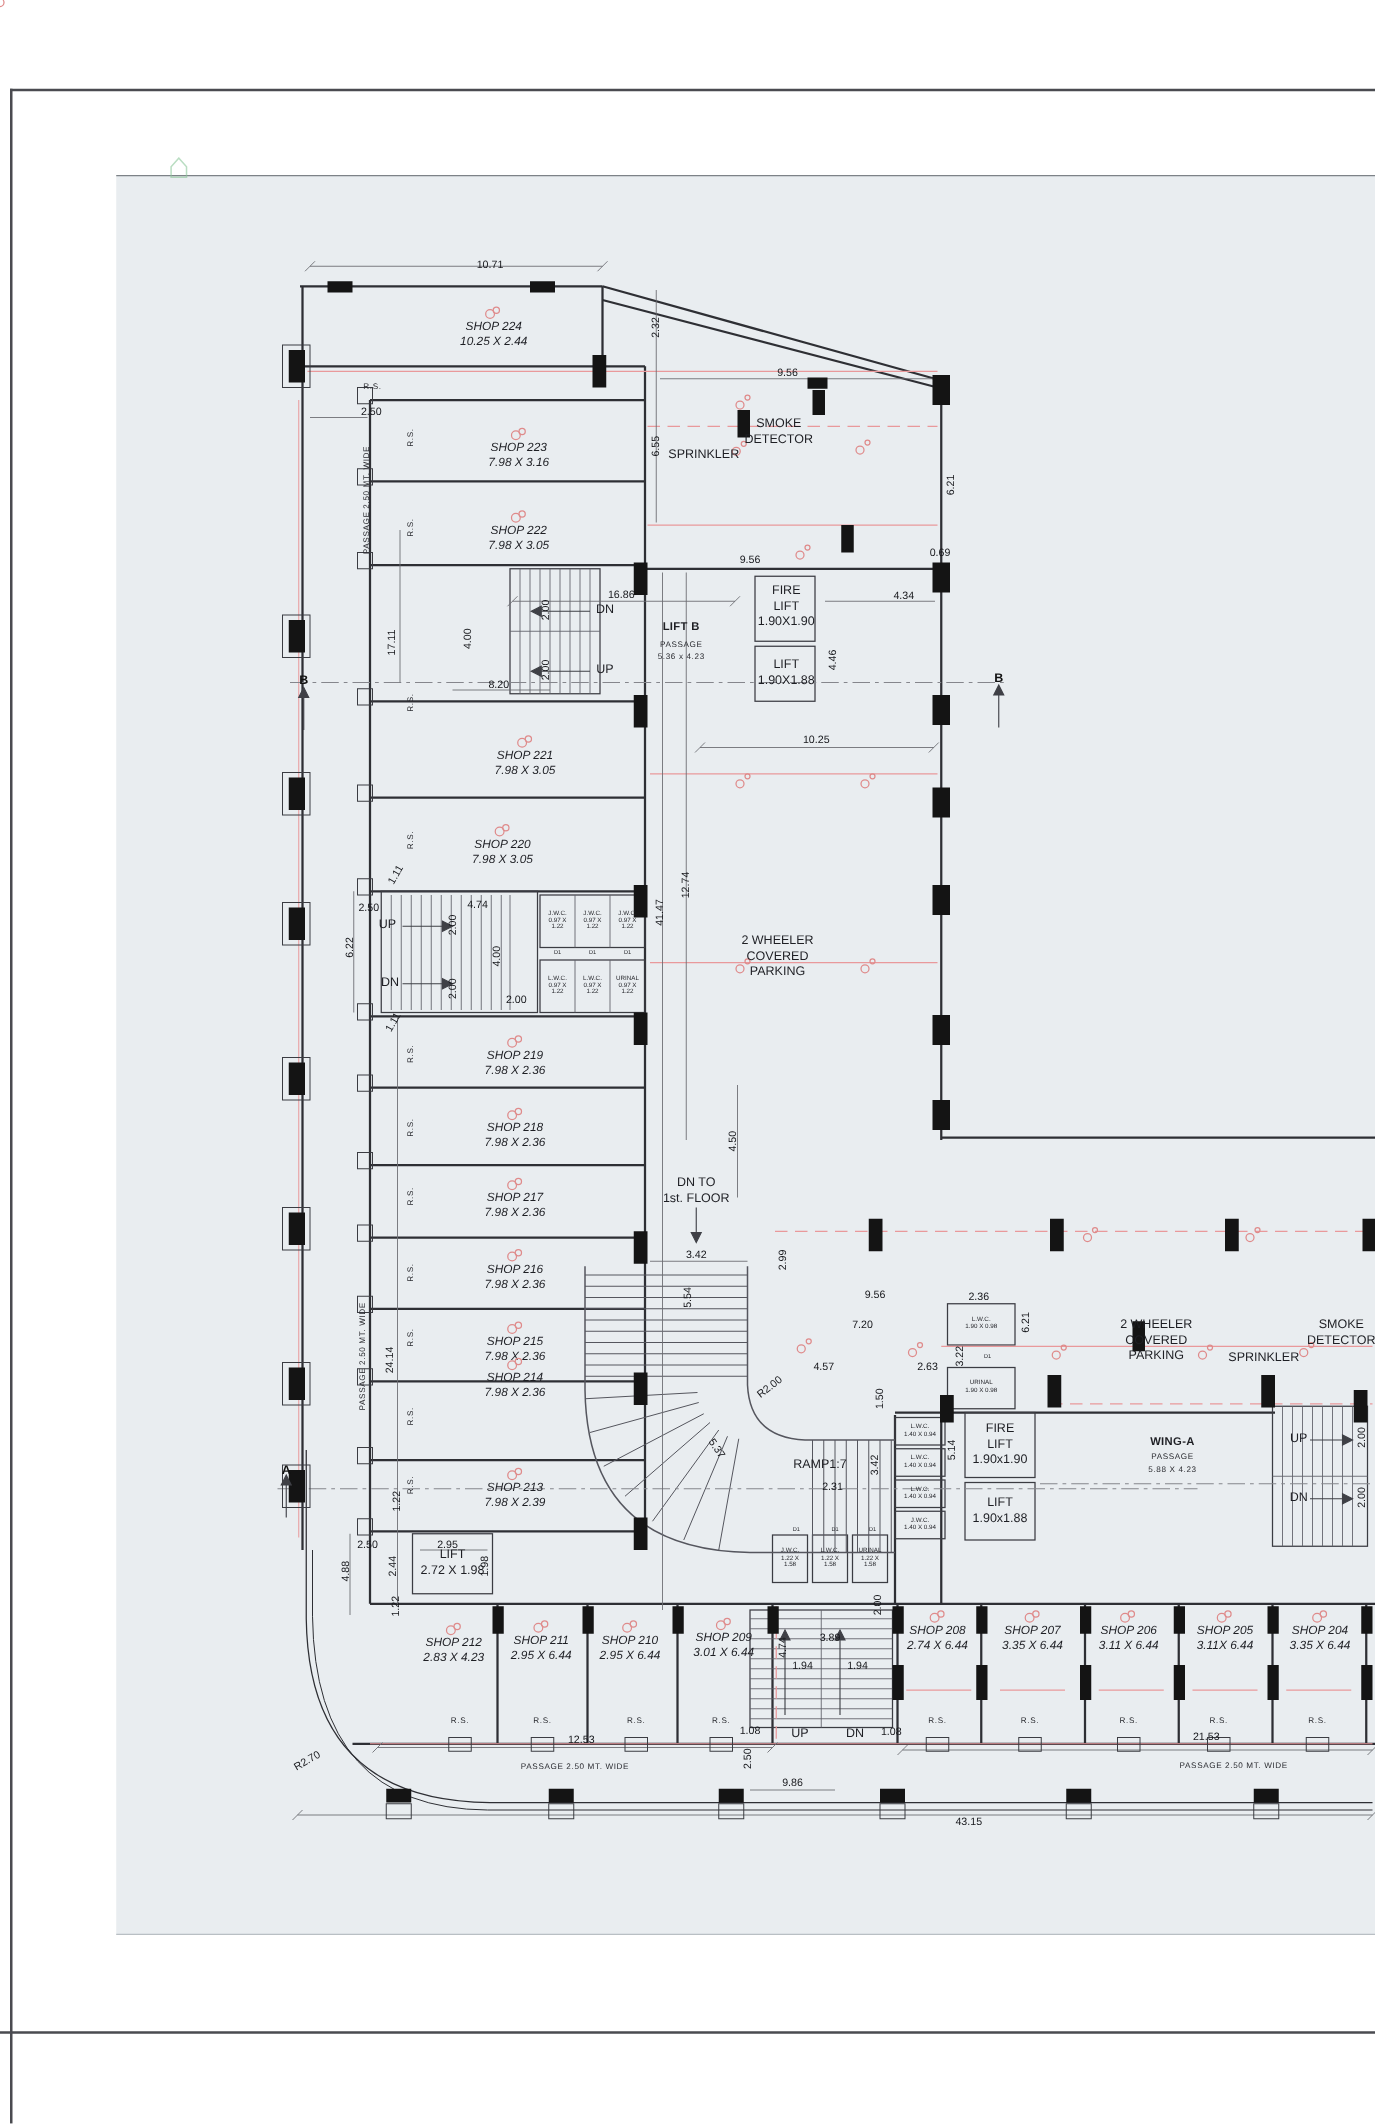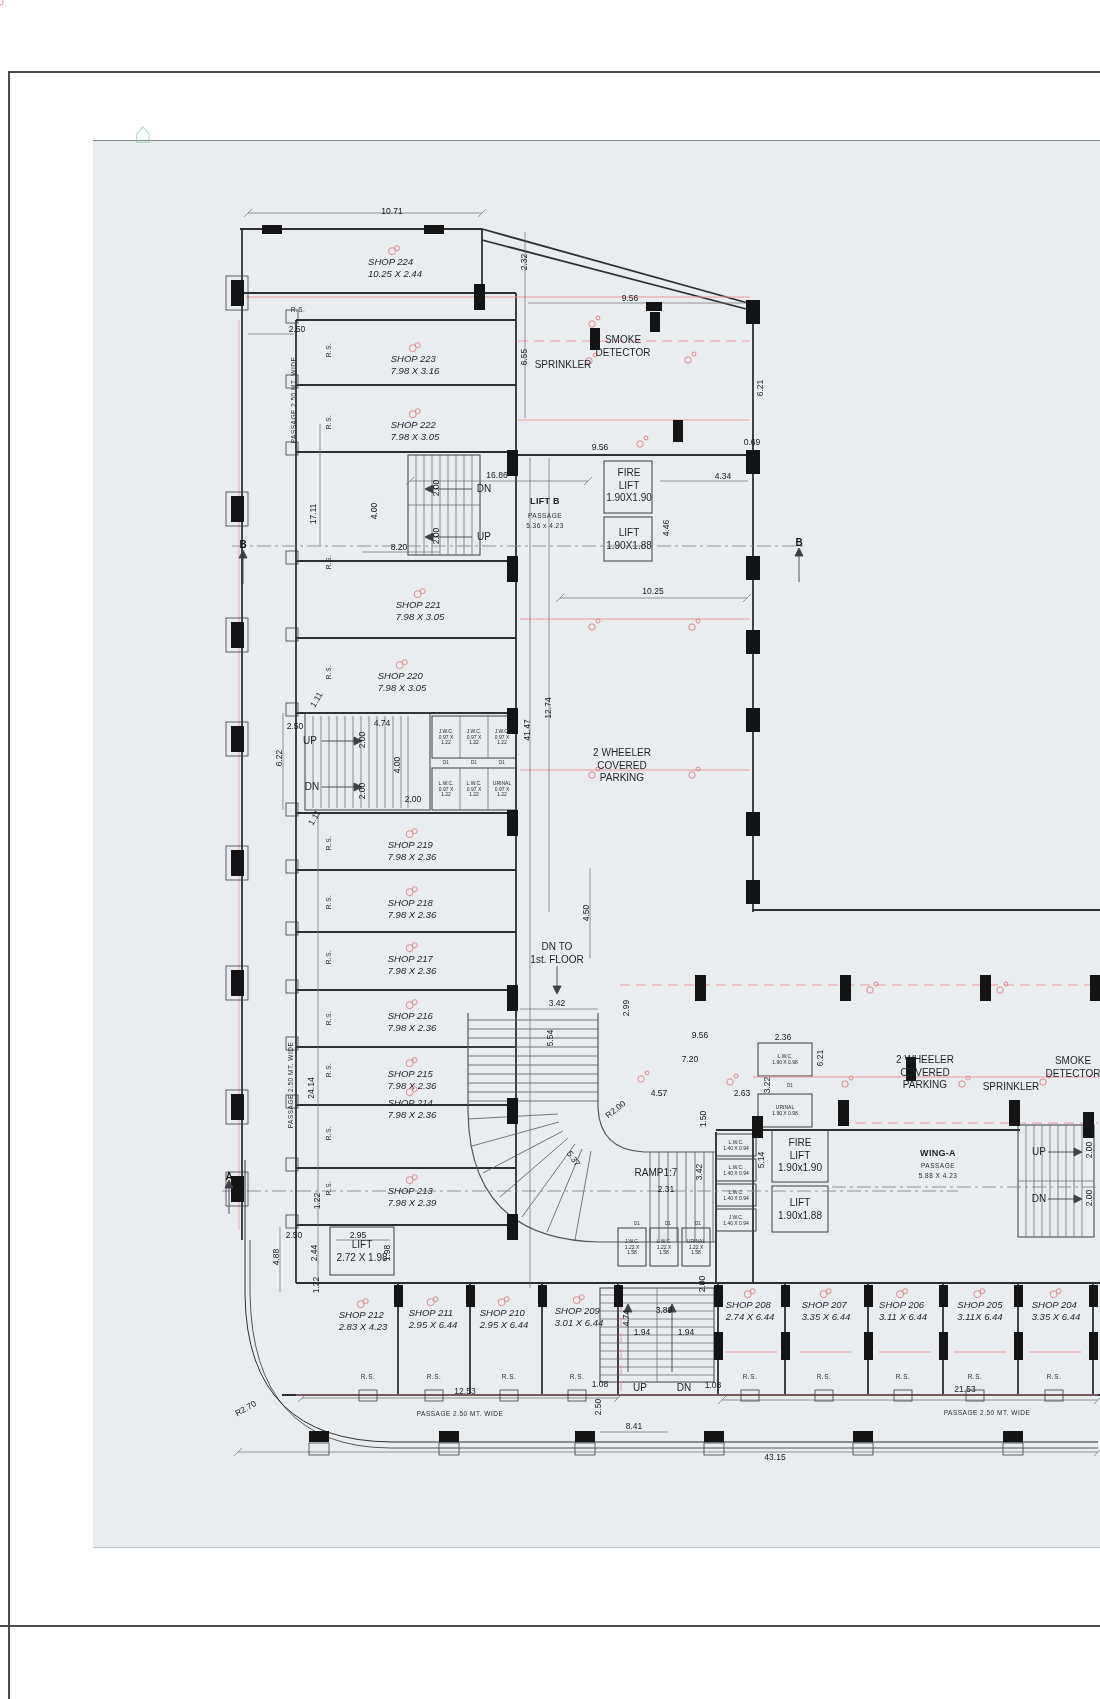--- a/index.html
+++ b/index.html
@@ -12,21 +12,21 @@
   
   .lb{position:absolute;transform:translate(-50%,-50%);font-style:normal;font-weight:400;
       font:8.5px/1.15 "Liberation Sans",sans-serif;color:#17181c;white-space:pre-line;text-align:center}
   .lb.r{transform:translate(-50%,-50%) rotate(-90deg)}
   .lb.s{font-size:6.5px;color:#2a2b30;letter-spacing:.5px}
   .lb.t{font-size:5px;line-height:1.1;color:#26272c}
   .lb.t4{font-size:4.5px;line-height:1.1;color:#26272c}
   .lb.c{font-size:10px;line-height:1.25;color:#1e1f24}
   .lb.w{font-size:9px;font-weight:bold;letter-spacing:.3px;color:#1e1f24}
   .lb.sec{font-size:10px;font-weight:bold;color:#111}
-  .shop{position:absolute;transform:translate(-50%,-50%);text-align:left;
+  .shop{position:absolute;transform:translate(-50%,-50%);text-align:center;
         font:9.5px/1.3 "Liberation Sans",sans-serif;color:#1e1f24;white-space:nowrap}
   .spk{display:block;margin:0 auto 1px;width:13px;height:10px;position:relative}
   .spk::before{content:"";position:absolute;left:0;bottom:0;width:6px;height:6px;border:1px solid #df8b8b;border-radius:50%}
   .spk::after{content:"";position:absolute;right:1px;top:0;width:4px;height:4px;border:1px solid #df8b8b;border-radius:50%}
   
   .logo{position:absolute;left:62px;top:118px;font-weight:bold;font-size:66px;opacity:.55;
         white-space:nowrap;letter-spacing:0;line-height:1}
   .logo span{font-family:"Liberation Sans",sans-serif}
   .l-red{color:#e89090}.l-grn{color:#8cc79a}.l-blu{color:#92b4ea}.l-sal{color:#e8a8a0}
   .l-org{color:#f2c288}.l-yel{color:#f0d896}
@@ -452,21 +452,21 @@
   <i class="lb d" style="left:358px;top:1236px">2.95</i>
   <i class="lb d r" style="left:388px;top:1253px">1.98</i>
   <i class="lb d r" style="left:627px;top:1318px">4.74</i>
   <i class="lb d" style="left:664px;top:1311px">3.89</i>
   <i class="lb d" style="left:642px;top:1333px">1.94</i>
   <i class="lb d" style="left:686px;top:1333px">1.94</i>
   <i class="lb d r" style="left:703px;top:1284px">2.00</i>
   <i class="lb d" style="left:600px;top:1385px">1.08</i>
   <i class="lb d" style="left:713px;top:1386px">1.08</i>
   <i class="lb d r" style="left:599px;top:1407px">2.50</i>
-  <i class="lb d" style="left:634px;top:1427px">8.41</i>
+  <i class="lb d" style="left:634px;top:1427px">9.86</i>
   <i class="lb d" style="left:465px;top:1392px">12.53</i>
   <i class="lb d" style="left:965px;top:1390px">21.53</i>
   <i class="lb d" style="left:775px;top:1458px">43.15</i>
   <i class="lb d" style="left:246px;top:1409px;transform:translate(-50%,-50%) rotate(-30deg)">R2.70</i>
   <i class="lb d r" style="left:1090px;top:1150px">2.00</i>
   <i class="lb d r" style="left:1090px;top:1198px">2.00</i>
 
 </div>
 
 </body></html>

